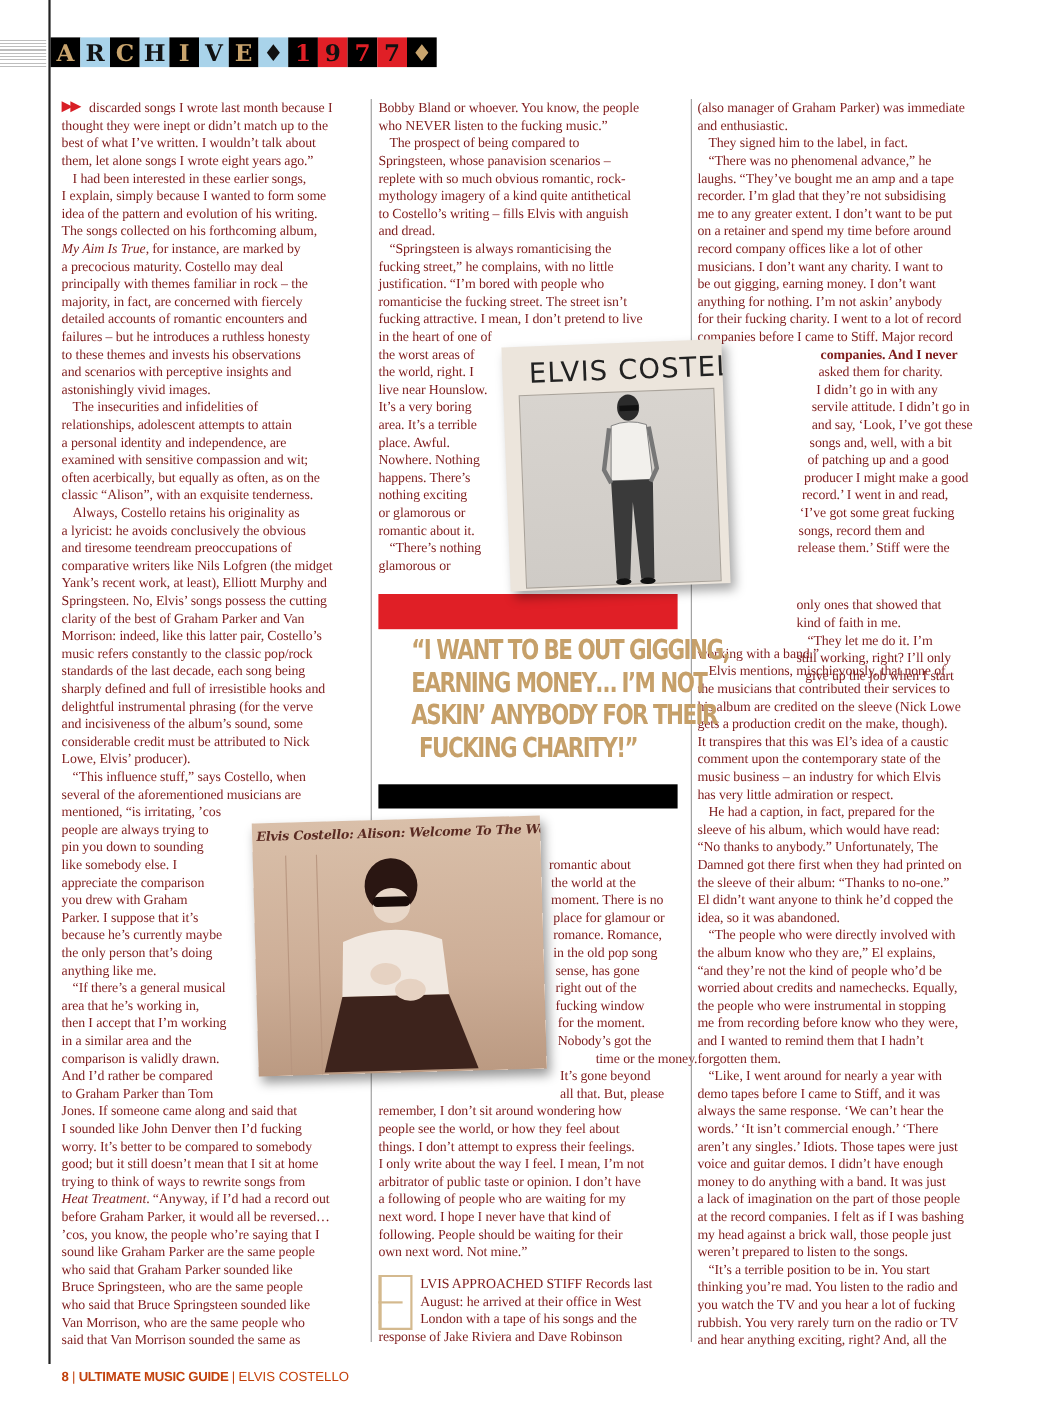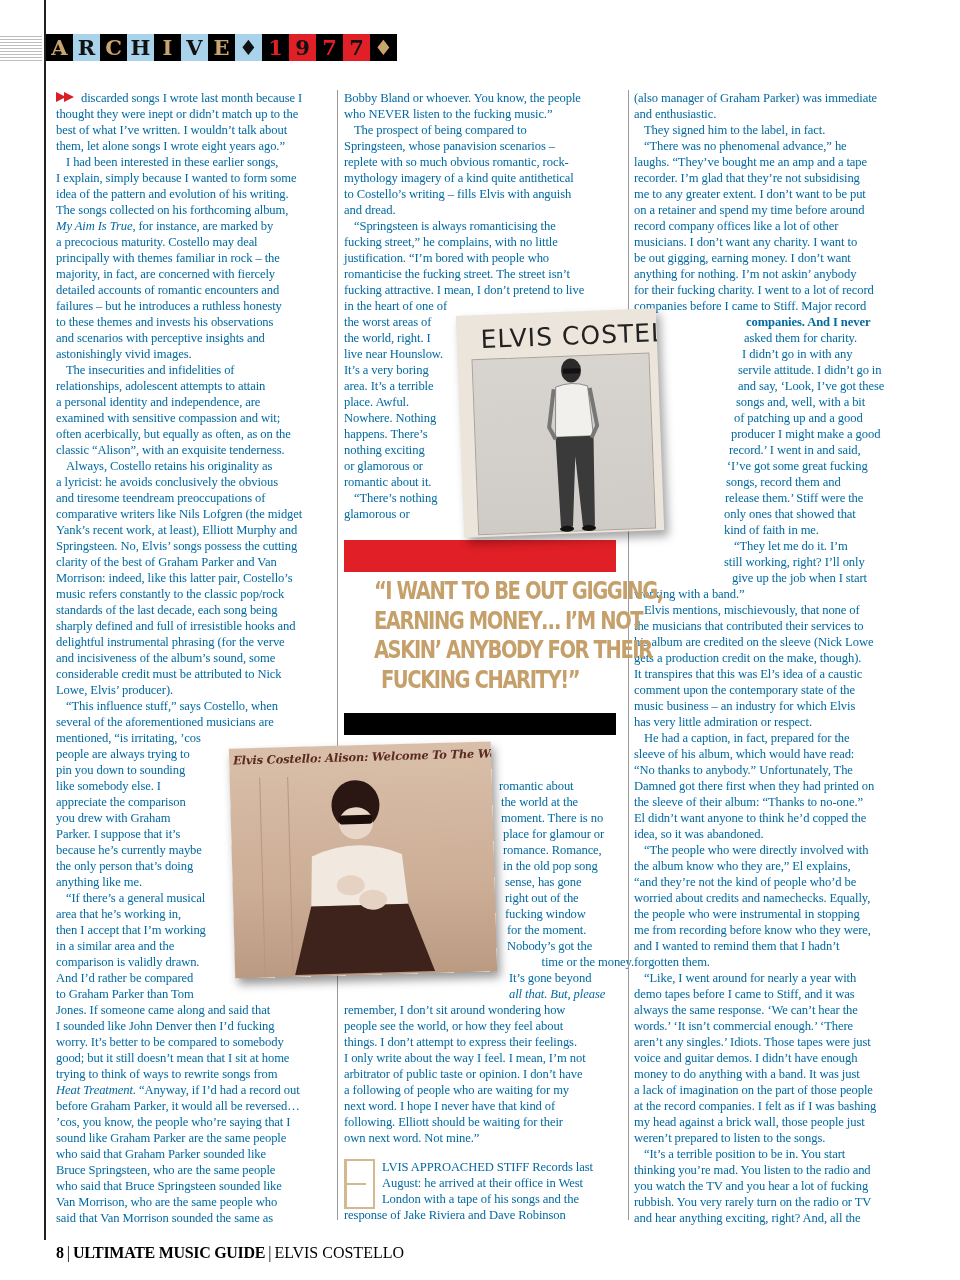--- a/index.html
+++ b/index.html
@@ -8,21 +8,21 @@
 
   .page-rule-left { position: absolute; left: 44px; top: 0; width: 2px; height: 1240px; background: #222; }
   .page-stripes { position: absolute; left: 0; top: 36px; width: 42px; height: 26px;
     background: repeating-linear-gradient(to bottom, #bdbdbd 0px, #bdbdbd 1px, #ffffff 1px, #ffffff 3px); }
 
   .header-bar { position: absolute; left: 46px; top: 34px; height: 27px; display: flex; }
   .header-cell { width: 27px; height: 27px; display: flex; align-items: center; justify-content: center;
     font-family: "DejaVu Serif", serif; font-weight: bold; font-size: 21px; line-height: 1; }
 
   .col { position: absolute; font-family: "Liberation Serif", "DejaVu Serif", serif; font-size: 12.6px;
-    line-height: 16px; color: #0369a1; letter-spacing: -0.1px; }
+    line-height: 16px; color: #7f1d1d; letter-spacing: -0.1px; }
   .col em { font-style: italic; }
   .col-divider { position: absolute; width: 1px; background: #9a9a9a; }
 
   .line { display: block; white-space: nowrap; }
   .ind { padding-left: 10px; }
 
   .cont-arrow { display: inline-block; width: 22px; height: 11px; position: relative; margin-right: 3px; vertical-align: -1px; }
   .cont-arrow span { position: absolute; top: 0; width: 0; height: 0; border-top: 5.5px solid transparent; border-bottom: 5.5px solid transparent; border-left: 10px solid #d81f26; }
 
   
@@ -42,21 +42,21 @@
     background: linear-gradient(180deg, #d9bfa9 0%, #cdae97 60%, #bb9a82 100%);
     transform: rotate(-1.6deg); box-shadow: 3px 6px 10px rgba(0,0,0,0.4); overflow: hidden; }
   .album2-title { position: absolute; left: 4px; top: 5px; width: 254px; font-family: "DejaVu Serif", serif;
     font-style: italic; font-weight: bold; font-size: 11.5px; color: #5a2a22; white-space: nowrap; letter-spacing: -0.2px; }
 
   .drop-cap { position: absolute; left: 344px; top: 1159px; width: 31px; height: 50px;
     border: 2px solid #d4b98e; border-left: 3px solid #d4b98e; }
   .drop-cap::before { content: ""; position: absolute; left: -3px; top: 22px; width: 22px; height: 2px; background: #d4b98e; }
   .drop-cap-letter { position: absolute; left: 0; top: 0; opacity: 0; font-size: 1px; }
 
-  .footer { position: absolute; left: 56px; top: 1244px; font-family: Liberation Serif, serif; font-size: 16px; color: #000000; white-space: nowrap; }
+  .footer { position: absolute; left: 56px; top: 1244px; font-family: Liberation Sans, sans-serif; font-size: 12px; color: #c2410c; white-space: nowrap; }
   .footer .bold { font-weight: bold; letter-spacing: -0.3px; }
   .footer .sep { padding: 0 3px; }
 </style>
 </head>
 <body>
 
 <div class="page-stripes"></div>
 <div class="page-rule-left"></div>
 
 <div class="header-bar" id="header-bar">
@@ -186,31 +186,31 @@
     <span class="line" style="padding-left: 4px;">place for glamour or</span>
     <span class="line" style="padding-left: 4px;">romance. Romance,</span>
     <span class="line" style="padding-left: 4px;">in the old pop song</span>
     <span class="line" style="padding-left: 6px;">sense, has gone</span>
     <span class="line" style="padding-left: 6px;">right out of the</span>
     <span class="line" style="padding-left: 6px;">fucking window</span>
     <span class="line" style="padding-left: 8px;">for the moment.</span>
     <span class="line" style="padding-left: 8px;">Nobody’s got the</span>
     <span class="line" style="padding-left: 4px; text-align: right;">time or the money.</span>
     <span class="line" style="padding-left: 10px;">It’s gone beyond</span>
-    <span class="line" style="padding-left: 10px; font-style: italic;">all that. But, please</span>
+    <span class="line" style="padding-left: 10px;">all that. But, please</span>
   </div>
 <div class="col" id="col2-bottom" style="left:344px; top:1002px; width:285px;">
     <span class="line">remember, I don’t sit around wondering how</span>
     <span class="line">people see the world, or how they feel about</span>
     <span class="line">things. I don’t attempt to express their feelings.</span>
     <span class="line">I only write about the way I feel. I mean, I’m not</span>
     <span class="line">arbitrator of public taste or opinion. I don’t have</span>
     <span class="line">a following of people who are waiting for my</span>
     <span class="line">next word. I hope I never have that kind of</span>
-    <span class="line">following. Elliott should be waiting for their</span>
+    <span class="line">following. People should be waiting for their</span>
     <span class="line">own next word. Not mine.”</span>
   </div>
 
 <div class="drop-cap">
     <span class="drop-cap-letter">E</span>
   </div>
 <div class="col" id="col2-dropcap" style="left:344px; top:1159px; width:308px;">
     <span class="line" style="padding-left: 38px;">LVIS APPROACHED STIFF Records last</span>
     <span class="line" style="padding-left: 38px;">August: he arrived at their office in West</span>
     <span class="line" style="padding-left: 38px;">London with a tape of his songs and the</span>
@@ -237,25 +237,25 @@
   </div>
 <div class="col" id="col3-wrap" style="left:634px; top:314px; width:290px;">
     <span class="line" style="padding-left: 112px; font-weight: bold;">companies. And I never</span>
     <span class="line" style="padding-left: 110px;">asked them for charity.</span>
     <span class="line" style="padding-left: 108px;">I didn’t go in with any</span>
     <span class="line" style="padding-left: 104px;">servile attitude. I didn’t go in</span>
     <span class="line" style="padding-left: 104px;">and say, ‘Look, I’ve got these</span>
     <span class="line" style="padding-left: 102px;">songs and, well, with a bit</span>
     <span class="line" style="padding-left: 100px;">of patching up and a good</span>
     <span class="line" style="padding-left: 97px;">producer I might make a good</span>
-    <span class="line" style="padding-left: 95px;">record.’ I went in and said,</span>
+    <span class="line" style="padding-left: 95px;">record.’ I went in and read,</span>
     <span class="line" style="padding-left: 93px;">‘I’ve got some great fucking</span>
     <span class="line" style="padding-left: 92px;">songs, record them and</span>
     <span class="line" style="padding-left: 91px;">release them.’ Stiff were the</span>
-    <span class="line" style="padding-left: 90px;">only ones that showed that</span>
+    <span class="line" style="padding-left: 90px; margin-top: 36px;">only ones that showed that</span>
     <span class="line" style="padding-left: 90px;">kind of faith in me.</span>
     <span class="line" style="padding-left: 100px;">“They let me do it. I’m</span>
     <span class="line" style="padding-left: 90px;">still working, right? I’ll only</span>
     <span class="line" style="padding-left: 98px;">give up the job when I start</span>
   </div>
 <div class="col" id="col3-bottom" style="left:634px; top:586px; width:290px;">
     <span class="line">working with a band.”</span>
     <span class="line ind">Elvis mentions, mischievously, that none of</span>
     <span class="line">the musicians that contributed their services to</span>
     <span class="line">his album are credited on the sleeve (Nick Lowe</span>

